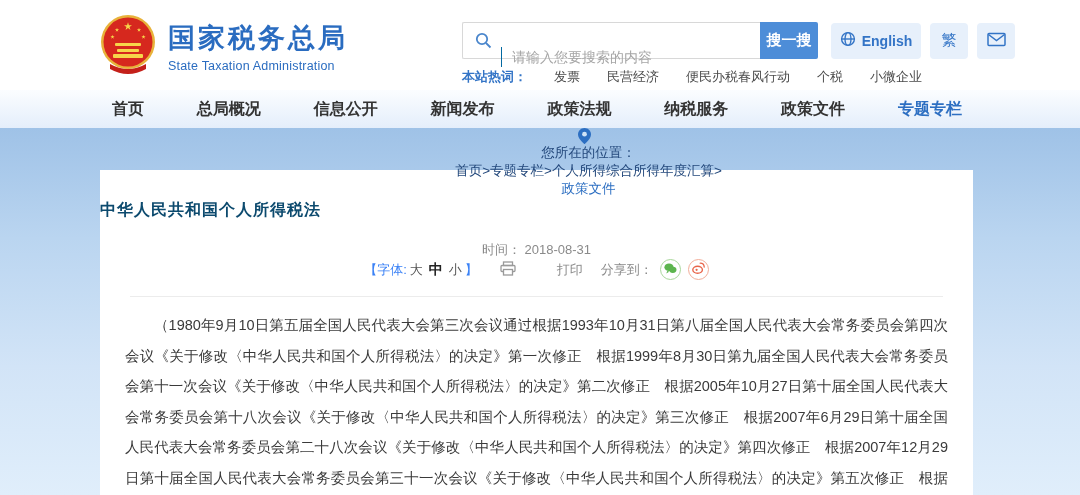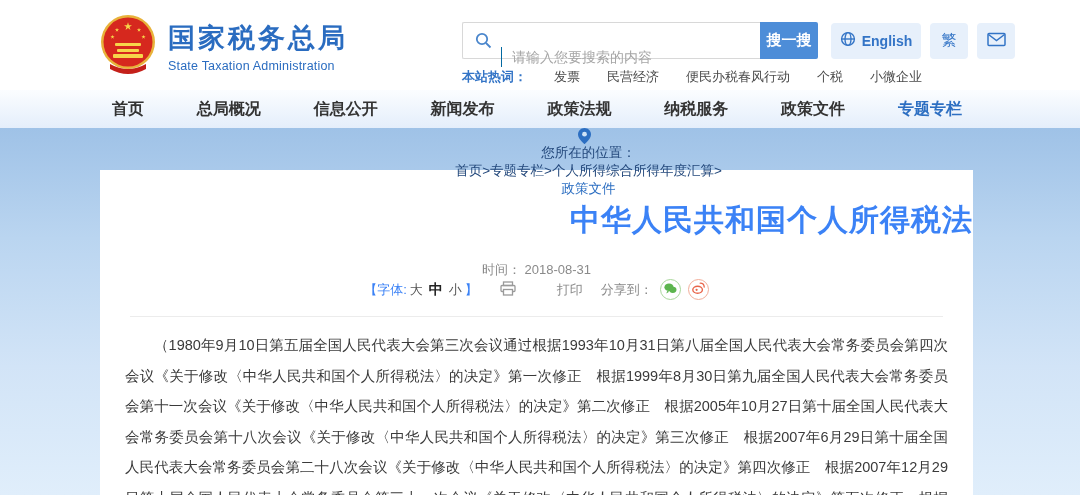--- a/index.html
+++ b/index.html
@@ -43,21 +43,21 @@
   
   .main-bg { height:367px; background:linear-gradient(180deg,#9fc2e7 0%,#bad5f0 30%,#d2e4f7 65%,#e0eefb 100%); }
   .breadcrumb { height:42px; display:flex; align-items:center; padding-left:97px; font-size:13.5px;flex-direction:column; }
   .breadcrumb .pin { display:flex; margin-right:8px; }
   .crumb-label { color:#24497c; }
   .crumb-path { color:#24497c; cursor:pointer; }
   .crumb-current { color:#2d6fc2; cursor:pointer;text-align:center; }
 
   
   .card { margin-left:100px; width:873px; background:#fff; height:360px; padding-top:30px; }
-  .article-title { text-align:right; font-size:30px; font-weight:600; color:#3b82f6; letter-spacing:1px; }
+  .article-title { text-align:left; font-size:16px; font-weight:600; color:#0c4a6e; letter-spacing:1px; }
   .meta-row { margin:20px 30px 16px 30px; padding:0 8px; display:flex; justify-content:space-between;
               align-items:center; font-size:13px; color:#8a8a8a;flex-direction:column; }
   .meta-right { display:flex; align-items:center; }
   .font-ctl { color:#3b82f6; }
   .font-size-opt { color:#555; margin:0 3px; cursor:pointer; }
   .font-size-opt.current { color:#222; font-weight:bold; font-size:14px; }
   .print-wrap { display:flex; align-items:flex-end; margin-left:22px; cursor:pointer;gap:35px; }
   .print-wrap svg { margin-right:6px; }
   .share-label { margin-left:18px; }
   .share-icon { width:21px; height:21px; border-radius:50%; margin-left:7px; display:flex;

